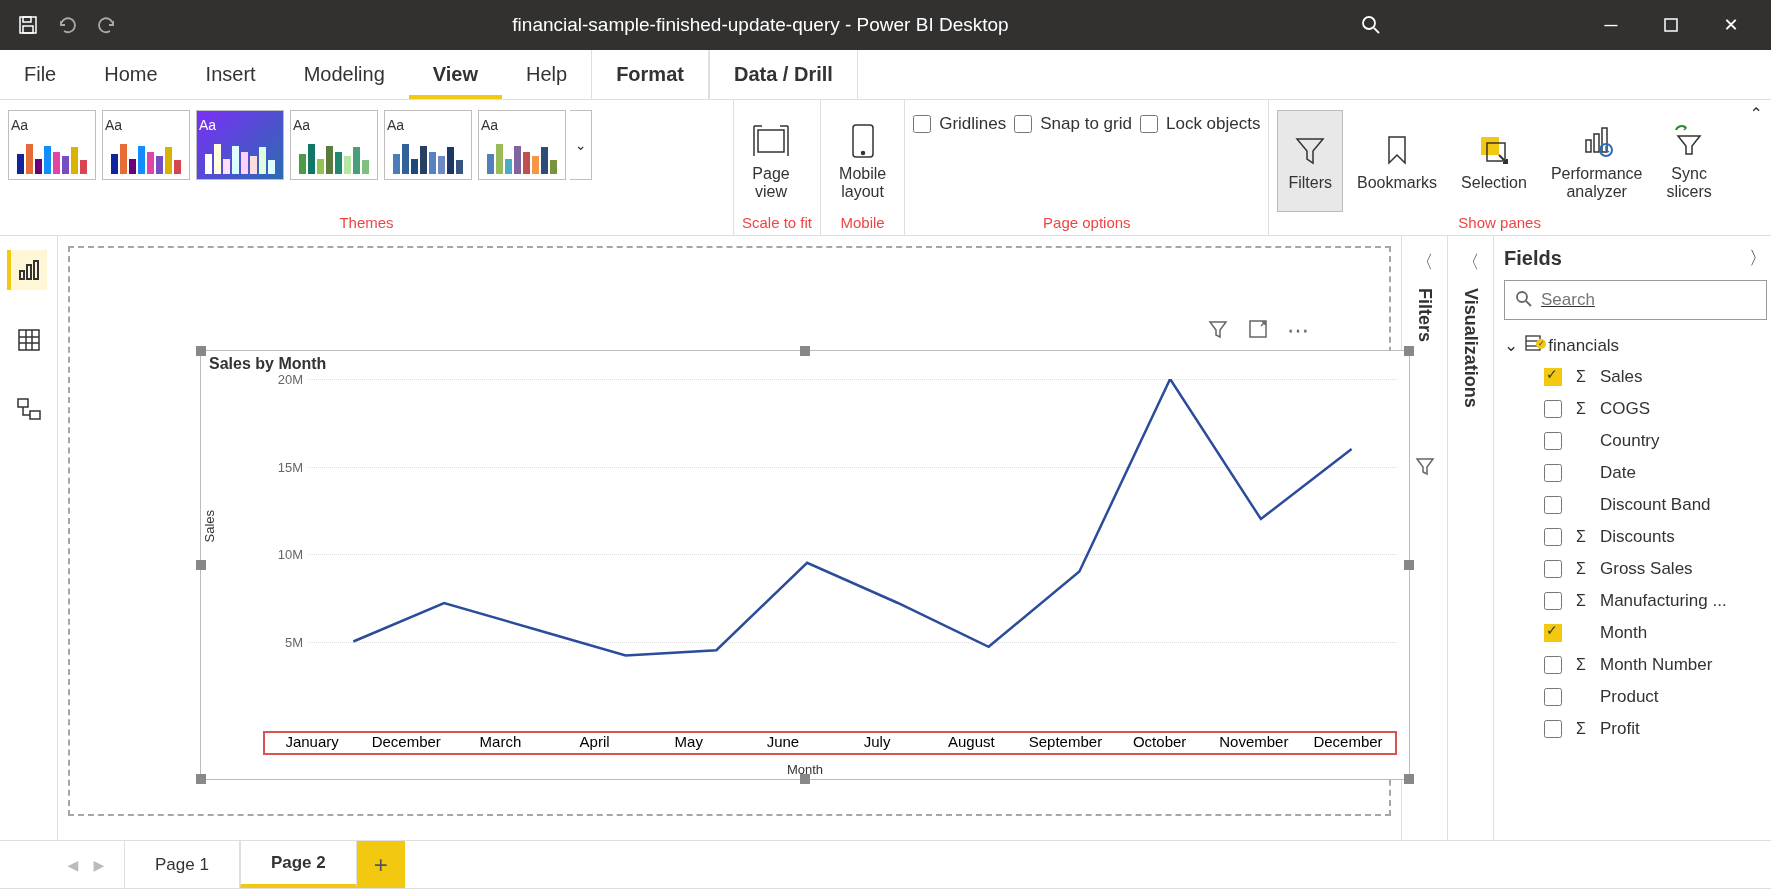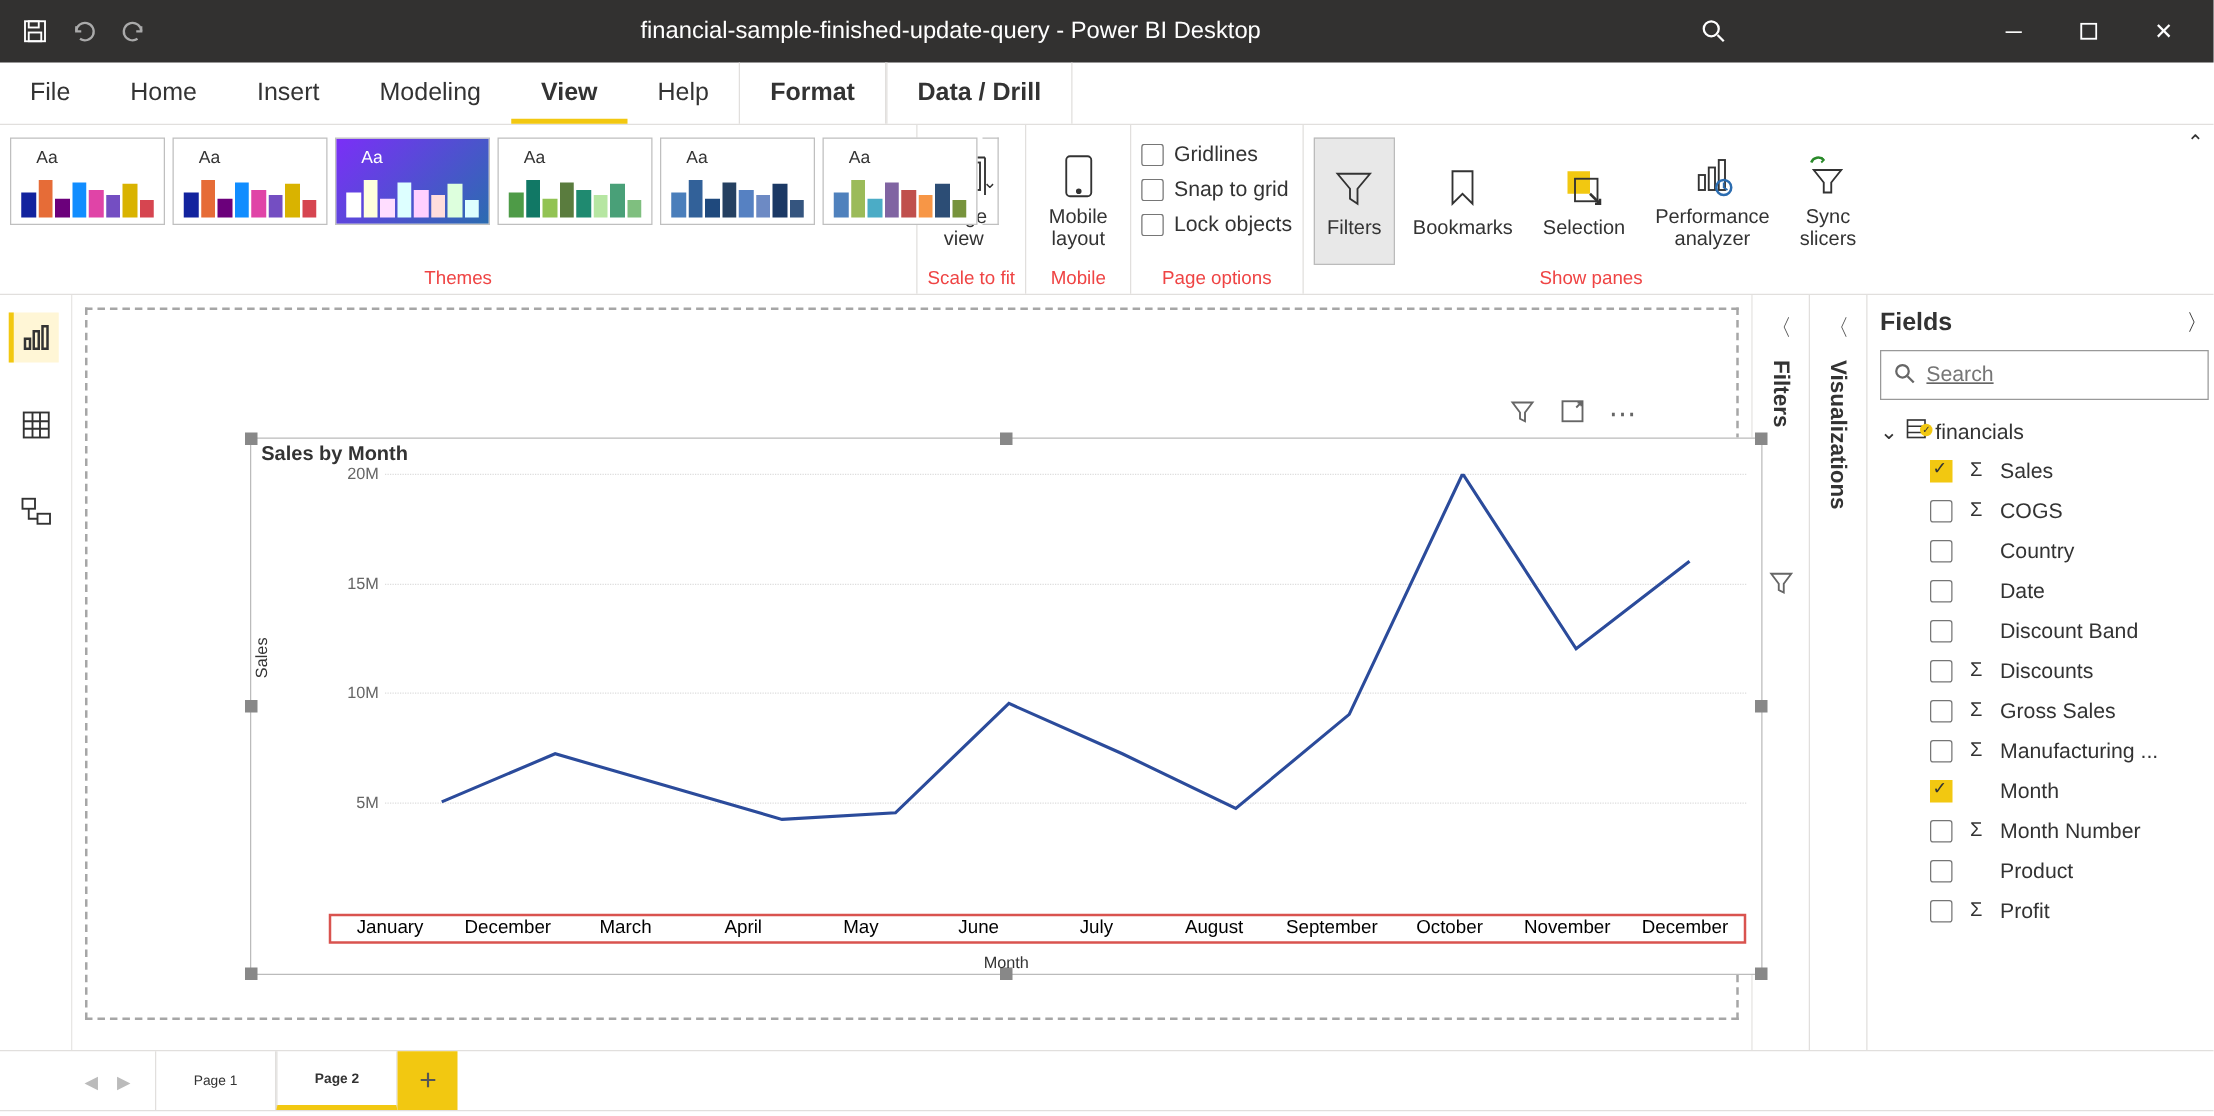--- a/index.html
+++ b/index.html
@@ -18,33 +18,33 @@
 .menubar .item { padding: 0 24px; height:100%; display:flex; align-items:center; font-size:20px; font-weight:400; cursor:pointer;}
 .menubar .item.active { font-weight:600; border-bottom:4px solid #f2c811; padding-top:4px;}
 .menubar .item.boxed { border:1px solid #e1dfdd; border-bottom:none; border-top:none; font-weight:600;}
 
 
 .ribbon { height: 136px; display:flex; border-bottom:1px solid #e1dfdd; background:#fff; position:relative;}
 .ribbon-group { display:flex; flex-direction:column; border-right:1px solid #e1dfdd; padding:6px 8px 2px 8px;}
 .ribbon-group .content { flex:1; display:flex; align-items:flex-start; gap:4px; padding-top:4px;}
 .ribbon-group .label { text-align:center; font-size:15px; color:#ef4444; padding:2px 0;}
 .themes-row { display:flex; gap:6px;}
-.theme-thumb { width:124px; height:70px; border:1px solid #bfbfbf; background:#fff; padding:6px 6px 4px 20px; position:relative; cursor:pointer;}
+.theme-thumb { width:88px; height:70px; border:1px solid #bfbfbf; background:#fff; padding:6px 6px 4px 2px; position:relative; cursor:pointer;}
 .theme-thumb.selected { background: linear-gradient(135deg,#7b2ff7,#2b6cb0); }
 .theme-thumb .aa { font-size:14px; }
 .theme-thumb.selected .aa { color:#fff; }
 .theme-bars { position:absolute; bottom:5px; left:8px; right:8px; display:flex; gap:2px; align-items:flex-end; height:30px;}
 .theme-bars span { flex:1; }
 .theme-drop { width:22px; height:70px; border:1px solid #bfbfbf; border-left:none; display:flex; align-items:center; justify-content:center; cursor:pointer;}
 
 .big-btn { display:flex; flex-direction:column; align-items:center; justify-content:center; gap:4px; padding:4px 10px; cursor:pointer; text-align:center; height:100%; font-size:16px;}
 .big-btn .ic { height:40px; display:flex; align-items:center; justify-content:center;}
 .big-btn.selected { background:#e8e8e8; border:1px solid #bbb;}
 
-.check-list { display:flex; flex-direction:column; gap:8px; padding-top:4px;}
+.check-list { display:flex; flex-direction:row; gap:8px; padding-top:4px;}
 .check-list label { display:flex; align-items:center; gap:8px; font-size:17px;}
 .check-list input { width:18px; height:18px;}
 
 .ribbon-collapse { position:absolute; right:8px; top:4px; font-size:16px; cursor:pointer;}
 
 
 .main { display:flex; height:604px; }
 .left-rail { width:58px; background:#fff; border-right:1px solid #e1dfdd; display:flex; flex-direction:column; align-items:center; padding-top:14px; gap:30px;}
 .left-rail .railbtn { width:40px; height:40px; display:flex; align-items:center; justify-content:center; cursor:pointer; font-size:22px;}
 .left-rail .railbtn.active { border-left:4px solid #f2c811; margin-left:-4px; background:#fff6d6;}
@@ -88,21 +88,21 @@
 .field-list { display:flex; flex-direction:column; gap:0;}
 .field-row { display:flex; align-items:center; gap:10px; padding:6px 0 6px 40px; font-size:17px; cursor:pointer;}
 .field-row input { width:18px; height:18px;}
 .field-row input.checked { appearance:none; background:#f2c811; width:18px; height:18px; position:relative;}
 .field-row input.checked::after{content:"✓"; position:absolute; left:2px; top:-2px; font-size:14px; color:#333;}
 .sigma { font-size:16px; width:18px; text-align:center;}
 
 
 .page-tabs { height:48px; border-top:1px solid #e1dfdd; display:flex; align-items:stretch; padding-left:60px;}
 .tab-nav { width:26px; display:flex; align-items:center; justify-content:center; color:#bbb; font-size:14px;}
-.page-tab { padding:0 30px; display:flex; align-items:center; font-size:11px; border-right:1px solid #e1dfdd; border-left:1px solid #e1dfdd; cursor:pointer;}
+.page-tab { padding:0 30px; display:flex; align-items:center; font-size:17px; border-right:1px solid #e1dfdd; border-left:1px solid #e1dfdd; cursor:pointer;}
 .page-tab.active { font-weight:600; border-bottom:4px solid #f2c811;}
 .add-tab { width:48px; background:#f2c811; display:flex; align-items:center; justify-content:center; font-size:24px; color:#555; cursor:pointer;}
 
 
 .status { height:32px; display:flex; align-items:center; padding:0 12px; font-size:16px; border-top:1px solid #e1dfdd;}
 </style>
 </head>
 <body>
 
 <div class="titlebar">

